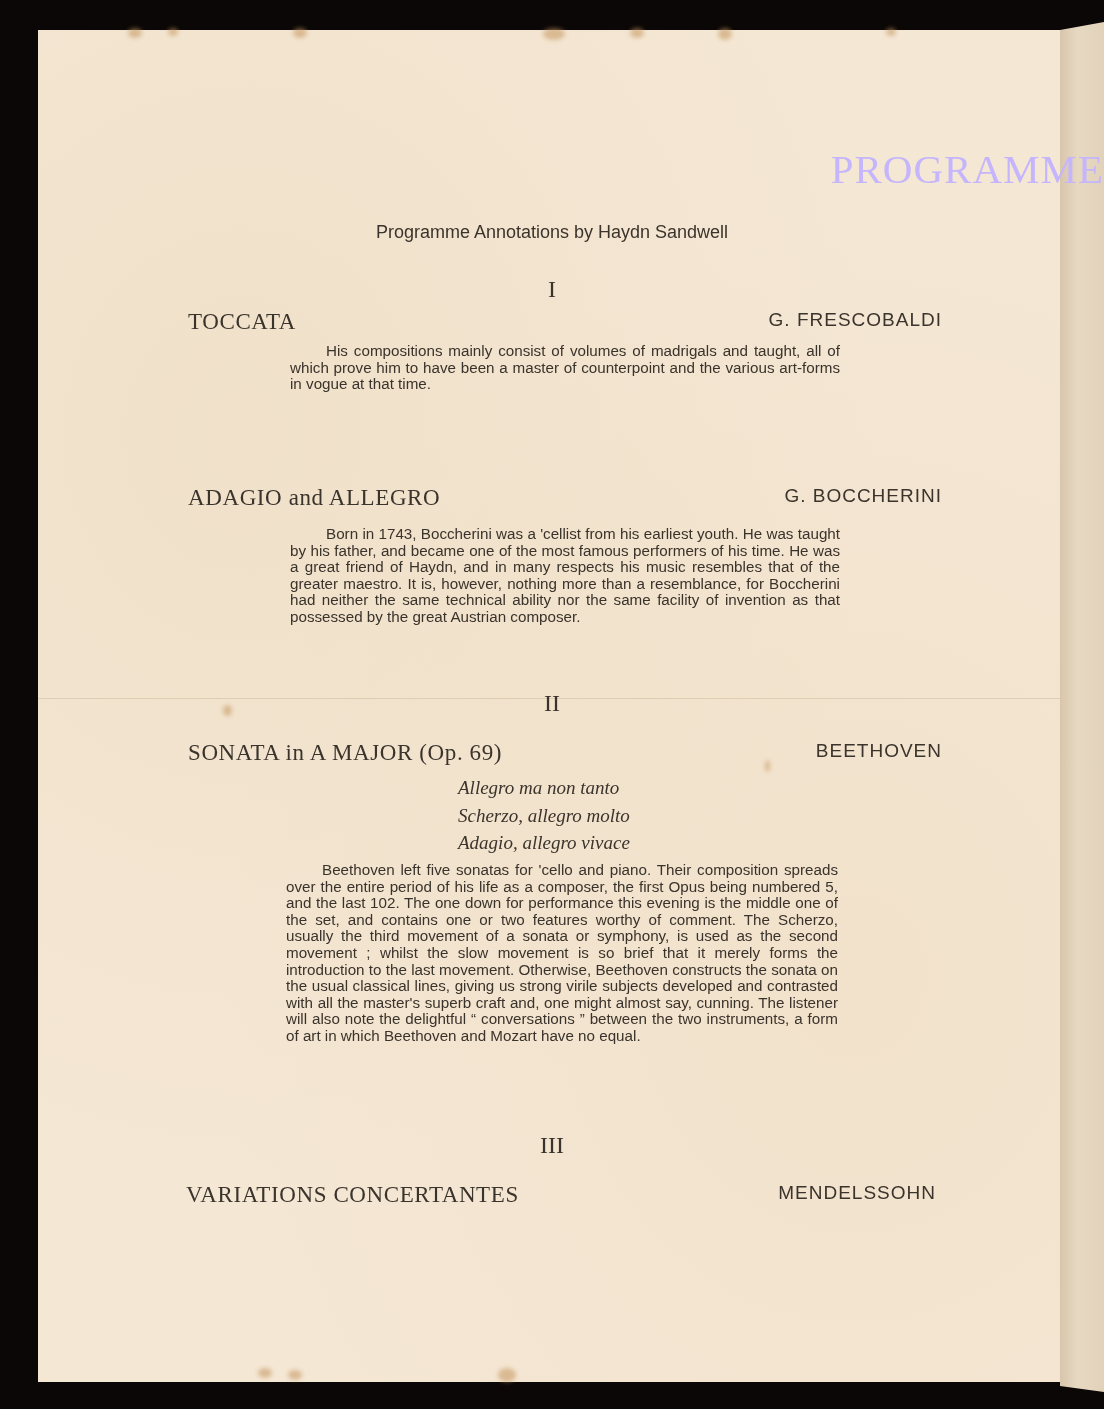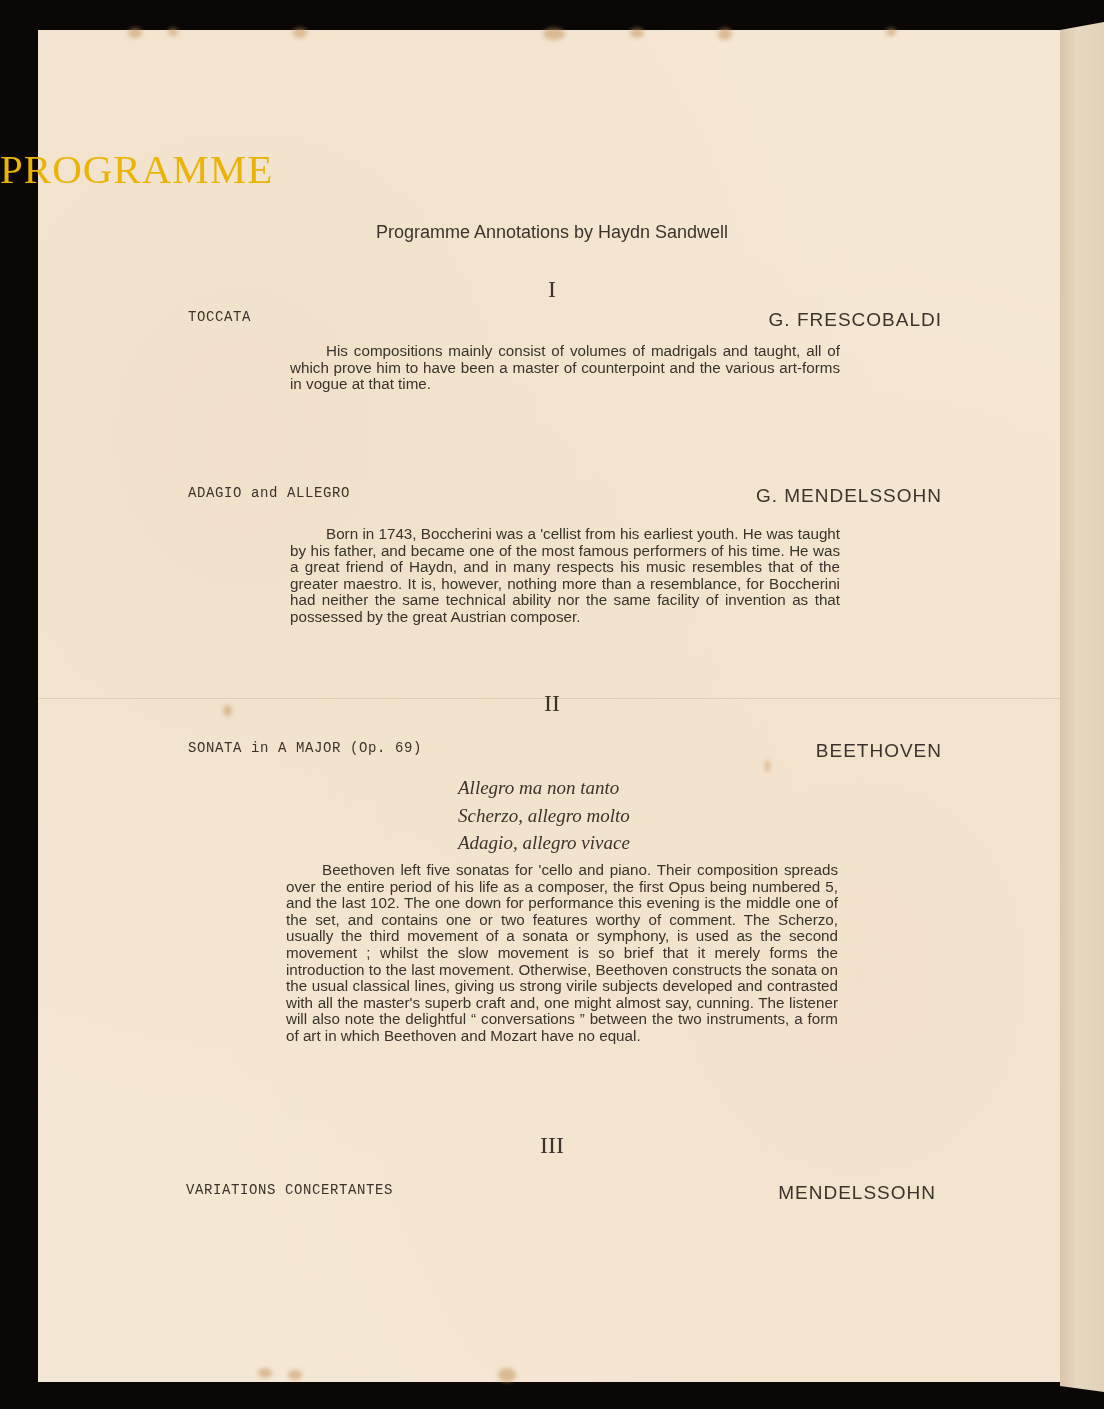--- a/index.html
+++ b/index.html
@@ -20,38 +20,38 @@
   .fold {
     position: absolute; left: 1060px; top: 22px; width: 44px; height: 1370px;
     background: linear-gradient(to right, #d8c6ac, #e7d8c1 40%, #e2d2ba);
     clip-path: polygon(0 8px, 100% 0, 100% 100%, 0 calc(100% - 6px));
   }
   .crease {
     position: absolute; left: 38px; width: 1022px; top: 698px; height: 1px;
     background: rgba(190,165,130,0.35);
   }
   .title {
-    position: absolute; left: 0; width: 100%; top: 145px; text-align: left;
-    font-size: 41px; letter-spacing: 1px; color: #eab308;
+    position: absolute; left: 0; width: 100%; top: 145px; text-align: right;
+    font-size: 41px; letter-spacing: 1px; color: #c4b5fd;
   }
   .subtitle {
     position: absolute; left: 0; width: 100%; top: 222px; text-align: center;
     font-family: "Liberation Sans", "DejaVu Sans", sans-serif;
     font-size: 18px; color: #3b342c;
   }
   .numeral {
     position: absolute; left: 0; width: 100%; text-align: center;
     font-size: 24px; color: #3b342c;
   }
   .work-row {
     position: absolute; left: 188px; width: 754px;
     display: flex; justify-content: space-between;
     font-size: 20px; letter-spacing: 0.6px; color: #3b342c;
   }
-  .work-row .w-title { font-family: Liberation Mono, monospace; font-size: 14px; text-align: right; }
+  .work-row .w-title { font-family: Liberation Serif, serif; font-size: 23px; text-align: right; }
   .work-row .composer { font-family: "Liberation Sans", "DejaVu Sans", sans-serif; font-size: 19px; letter-spacing: 1px; }
   .note {
     position: absolute; left: 290px; width: 550px;
     font-family: "Liberation Sans", "DejaVu Sans", sans-serif;
     font-size: 15.2px; line-height: 16.6px; color: #3a332b;
     text-align: justify;
   }
   .note p { margin: 0 0 6px 0; text-indent: 36px; }
   .movements {
     position: absolute; left: 458px; top: 774px;
@@ -86,21 +86,21 @@
 <div class="work-row" style="top:309px;">
   <span class="w-title">TOCCATA</span>
   <span class="composer">G. FRESCOBALDI</span>
 </div>
 <div class="note" style="top:343px;">
   <p>His compositions mainly consist of volumes of madrigals and taught, all of which prove him to have been a master of counterpoint and the various art-forms in vogue at that time.</p>
 </div>
 
 <div class="work-row" style="top:485px;">
   <span class="w-title">ADAGIO and ALLEGRO</span>
-  <span class="composer">G. MENDELSSOHN</span>
+  <span class="composer">G. BOCCHERINI</span>
 </div>
 <div class="note" style="top:526px;">
   <p>Born in 1743, Boccherini was a 'cellist from his earliest youth. He was taught by his father, and became one of the most famous performers of his time.  He was a great friend of Haydn, and in many respects his music resembles that of the greater maestro. It is, however, nothing more than a resemblance, for Boccherini had neither the same technical ability nor the same facility of invention as that possessed by the great Austrian composer.</p>
 </div>
 
 <div class="numeral" style="top:690px;">II</div>
 <div class="work-row" style="top:740px;">
   <span class="w-title">SONATA in A MAJOR (Op. 69)</span>
   <span class="composer">BEETHOVEN</span>
 </div>

